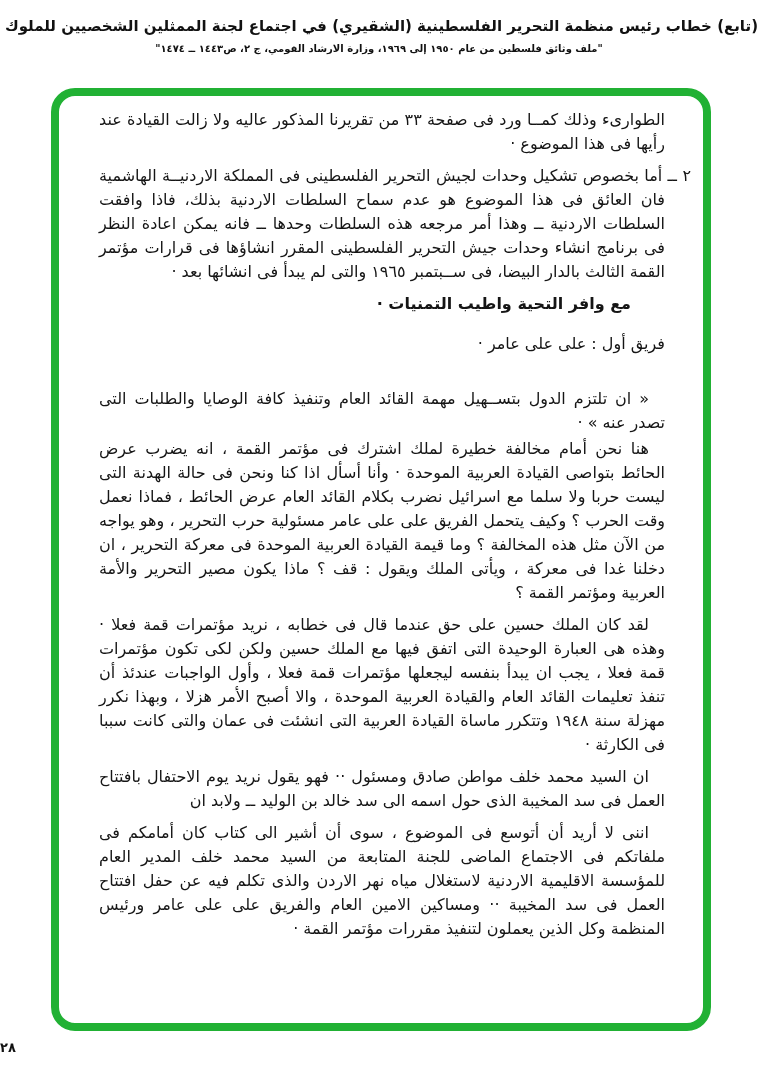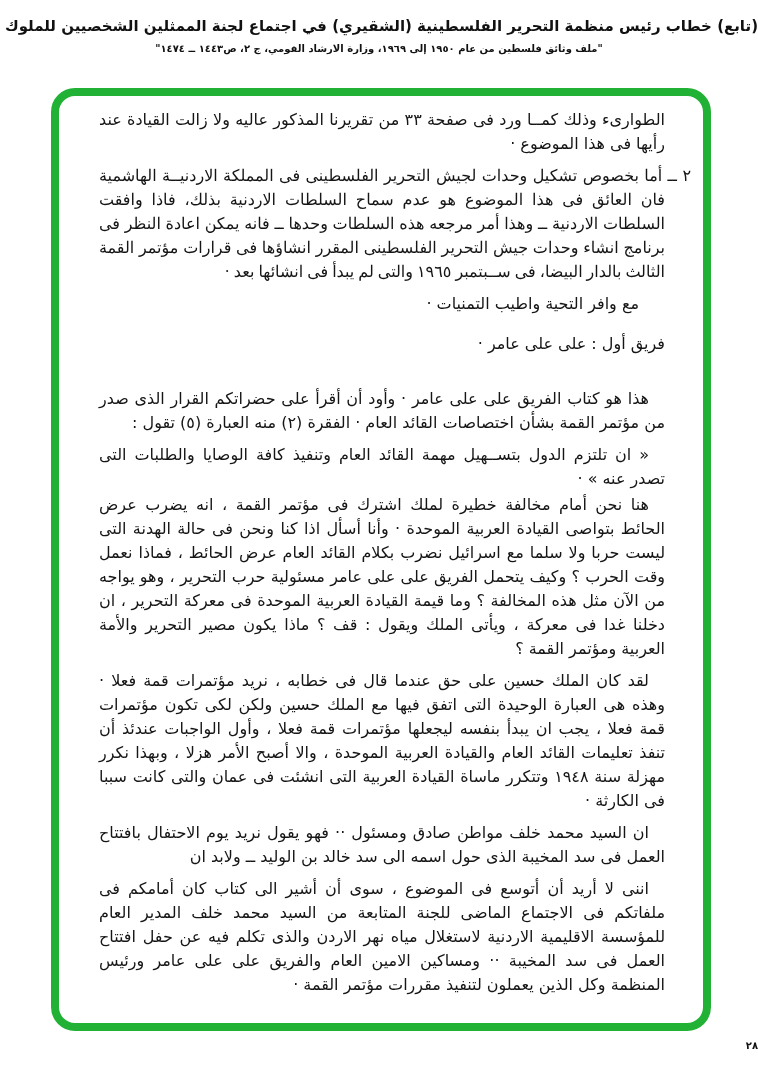--- a/index.html
+++ b/index.html
@@ -51,63 +51,62 @@
   .body-p {
     margin: 0 0 8px 0;
     font-size: 16px;
     line-height: 24px;
     text-align: justify;
     direction: rtl;
     color: #151515;
   }
   .p-item {
     text-indent: -26px; 
-    font-family: Liberation Serif, serif;
   }
   .p-salutation {
-    margin: 0 26px 10px 0;
+    margin: 0 34px 10px 0;
+    font-weight: bold;
   }
   .p-signature {
     text-align: right;
     margin: 16px 0 31px 0;
   }
   .p-indent {
     text-indent: 16px;
   }
   .p-quote {
     text-indent: 16px;
     margin-bottom: 2px;
   }
   .footer-page {
     position: absolute;
     top: 1040px;
     left: 0;
     width: 100%;
-    text-align: right;
-    font-size: 10px;
+    text-align: left;
+    font-size: 13px;
     font-weight: bold;
     color: #111111;
   }
 </style>
 </head>
 <body>
 
 <div class="page">
 
   <div class="header">
     <div class="header-title">(تابع) خطاب رئيس منظمة التحرير الفلسطينية (الشقيري) في اجتماع لجنة الممثلين الشخصيين للملوك والرؤساء العرب</div>
     <div class="header-source">"ملف وثائق فلسطين من عام ١٩٥٠ إلى ١٩٦٩، وزارة الارشاد القومي، ج ٢، ص١٤٤٣ ــ ١٤٧٤"</div>
   </div>
 
   <div class="doc-box" style="border-color: rgb(33, 177, 52);">
     <p class="body-p">الطوارىء وذلك كمــا ورد فى صفحة ٣٣ من تقريرنا المذكور عاليه ولا زالت القيادة عند رأيها فى هذا الموضوع ·</p>
     <p class="body-p p-item">٢ ــ أما بخصوص تشكيل وحدات لجيش التحرير الفلسطينى فى المملكة الاردنيــة الهاشمية فان العائق فى هذا الموضوع هو عدم سماح السلطات الاردنية بذلك، فاذا وافقت السلطات الاردنية ــ وهذا أمر مرجعه هذه السلطات وحدها ــ فانه يمكن اعادة النظر فى برنامج انشاء وحدات جيش التحرير الفلسطينى المقرر انشاؤها فى قرارات مؤتمر القمة الثالث بالدار البيضا، فى ســبتمبر ١٩٦٥ والتى لم يبدأ فى انشائها بعد ·</p>
     <p class="body-p p-salutation">مع وافر التحية واطيب التمنيات ·</p>
     <p class="body-p p-signature">فريق أول : على على عامر ·</p>
-    <p class="body-p p-indent">هذا هو كتاب الفريق على على عامر · وأود أن أقرأ على حضراتكم القرار الذى صدر من مؤتمر القمة بشأن اختصاصات القائد العام · الفقرة (٢) منه العبارة (٥) تقول :</p>
     <p class="body-p p-quote">« ان تلتزم الدول بتســهيل مهمة القائد العام وتنفيذ كافة الوصايا والطلبات التى تصدر عنه » ·</p>
     <p class="body-p p-indent">هنا نحن أمام مخالفة خطيرة لملك اشترك فى مؤتمر القمة ، انه يضرب عرض الحائط بتواصى القيادة العربية الموحدة · وأنا أسأل اذا كنا ونحن فى حالة الهدنة التى ليست حربا ولا سلما مع اسرائيل نضرب بكلام القائد العام عرض الحائط ، فماذا نعمل وقت الحرب ؟ وكيف يتحمل الفريق على على عامر مسئولية حرب التحرير ، وهو يواجه من الآن مثل هذه المخالفة ؟ وما قيمة القيادة العربية الموحدة فى معركة التحرير ، ان دخلنا غدا فى معركة ، ويأتى الملك ويقول : قف ؟ ماذا يكون مصير التحرير والأمة العربية ومؤتمر القمة ؟</p>
     <p class="body-p p-indent">لقد كان الملك حسين على حق عندما قال فى خطابه ، نريد مؤتمرات قمة فعلا · وهذه هى العبارة الوحيدة التى اتفق فيها مع الملك حسين ولكن لكى تكون مؤتمرات قمة فعلا ، يجب ان يبدأ بنفسه ليجعلها مؤتمرات قمة فعلا ، وأول الواجبات عندئذ أن تنفذ تعليمات القائد العام والقيادة العربية الموحدة ، والا أصبح الأمر هزلا ، وبهذا نكرر مهزلة سنة ١٩٤٨ وتتكرر ماساة القيادة العربية التى انشئت فى عمان والتى كانت سببا فى الكارثة ·</p>
     <p class="body-p p-indent">ان السيد محمد خلف مواطن صادق ومسئول ·· فهو يقول نريد يوم الاحتفال بافتتاح العمل فى سد المخيبة الذى حول اسمه الى سد خالد بن الوليد ــ ولابد ان</p>
     <p class="body-p p-indent">اننى لا أريد أن أتوسع فى الموضوع ، سوى أن أشير الى كتاب كان أمامكم فى ملفاتكم فى الاجتماع الماضى للجنة المتابعة من السيد محمد خلف المدير العام للمؤسسة الاقليمية الاردنية لاستغلال مياه نهر الاردن والذى تكلم فيه عن حفل افتتاح العمل فى سد المخيبة ·· ومساكين الامين العام والفريق على على عامر ورئيس المنظمة وكل الذين يعملون لتنفيذ مقررات مؤتمر القمة ·</p>
   </div>
 
   <div class="footer-page">٢٨</div>
 
 </div>

